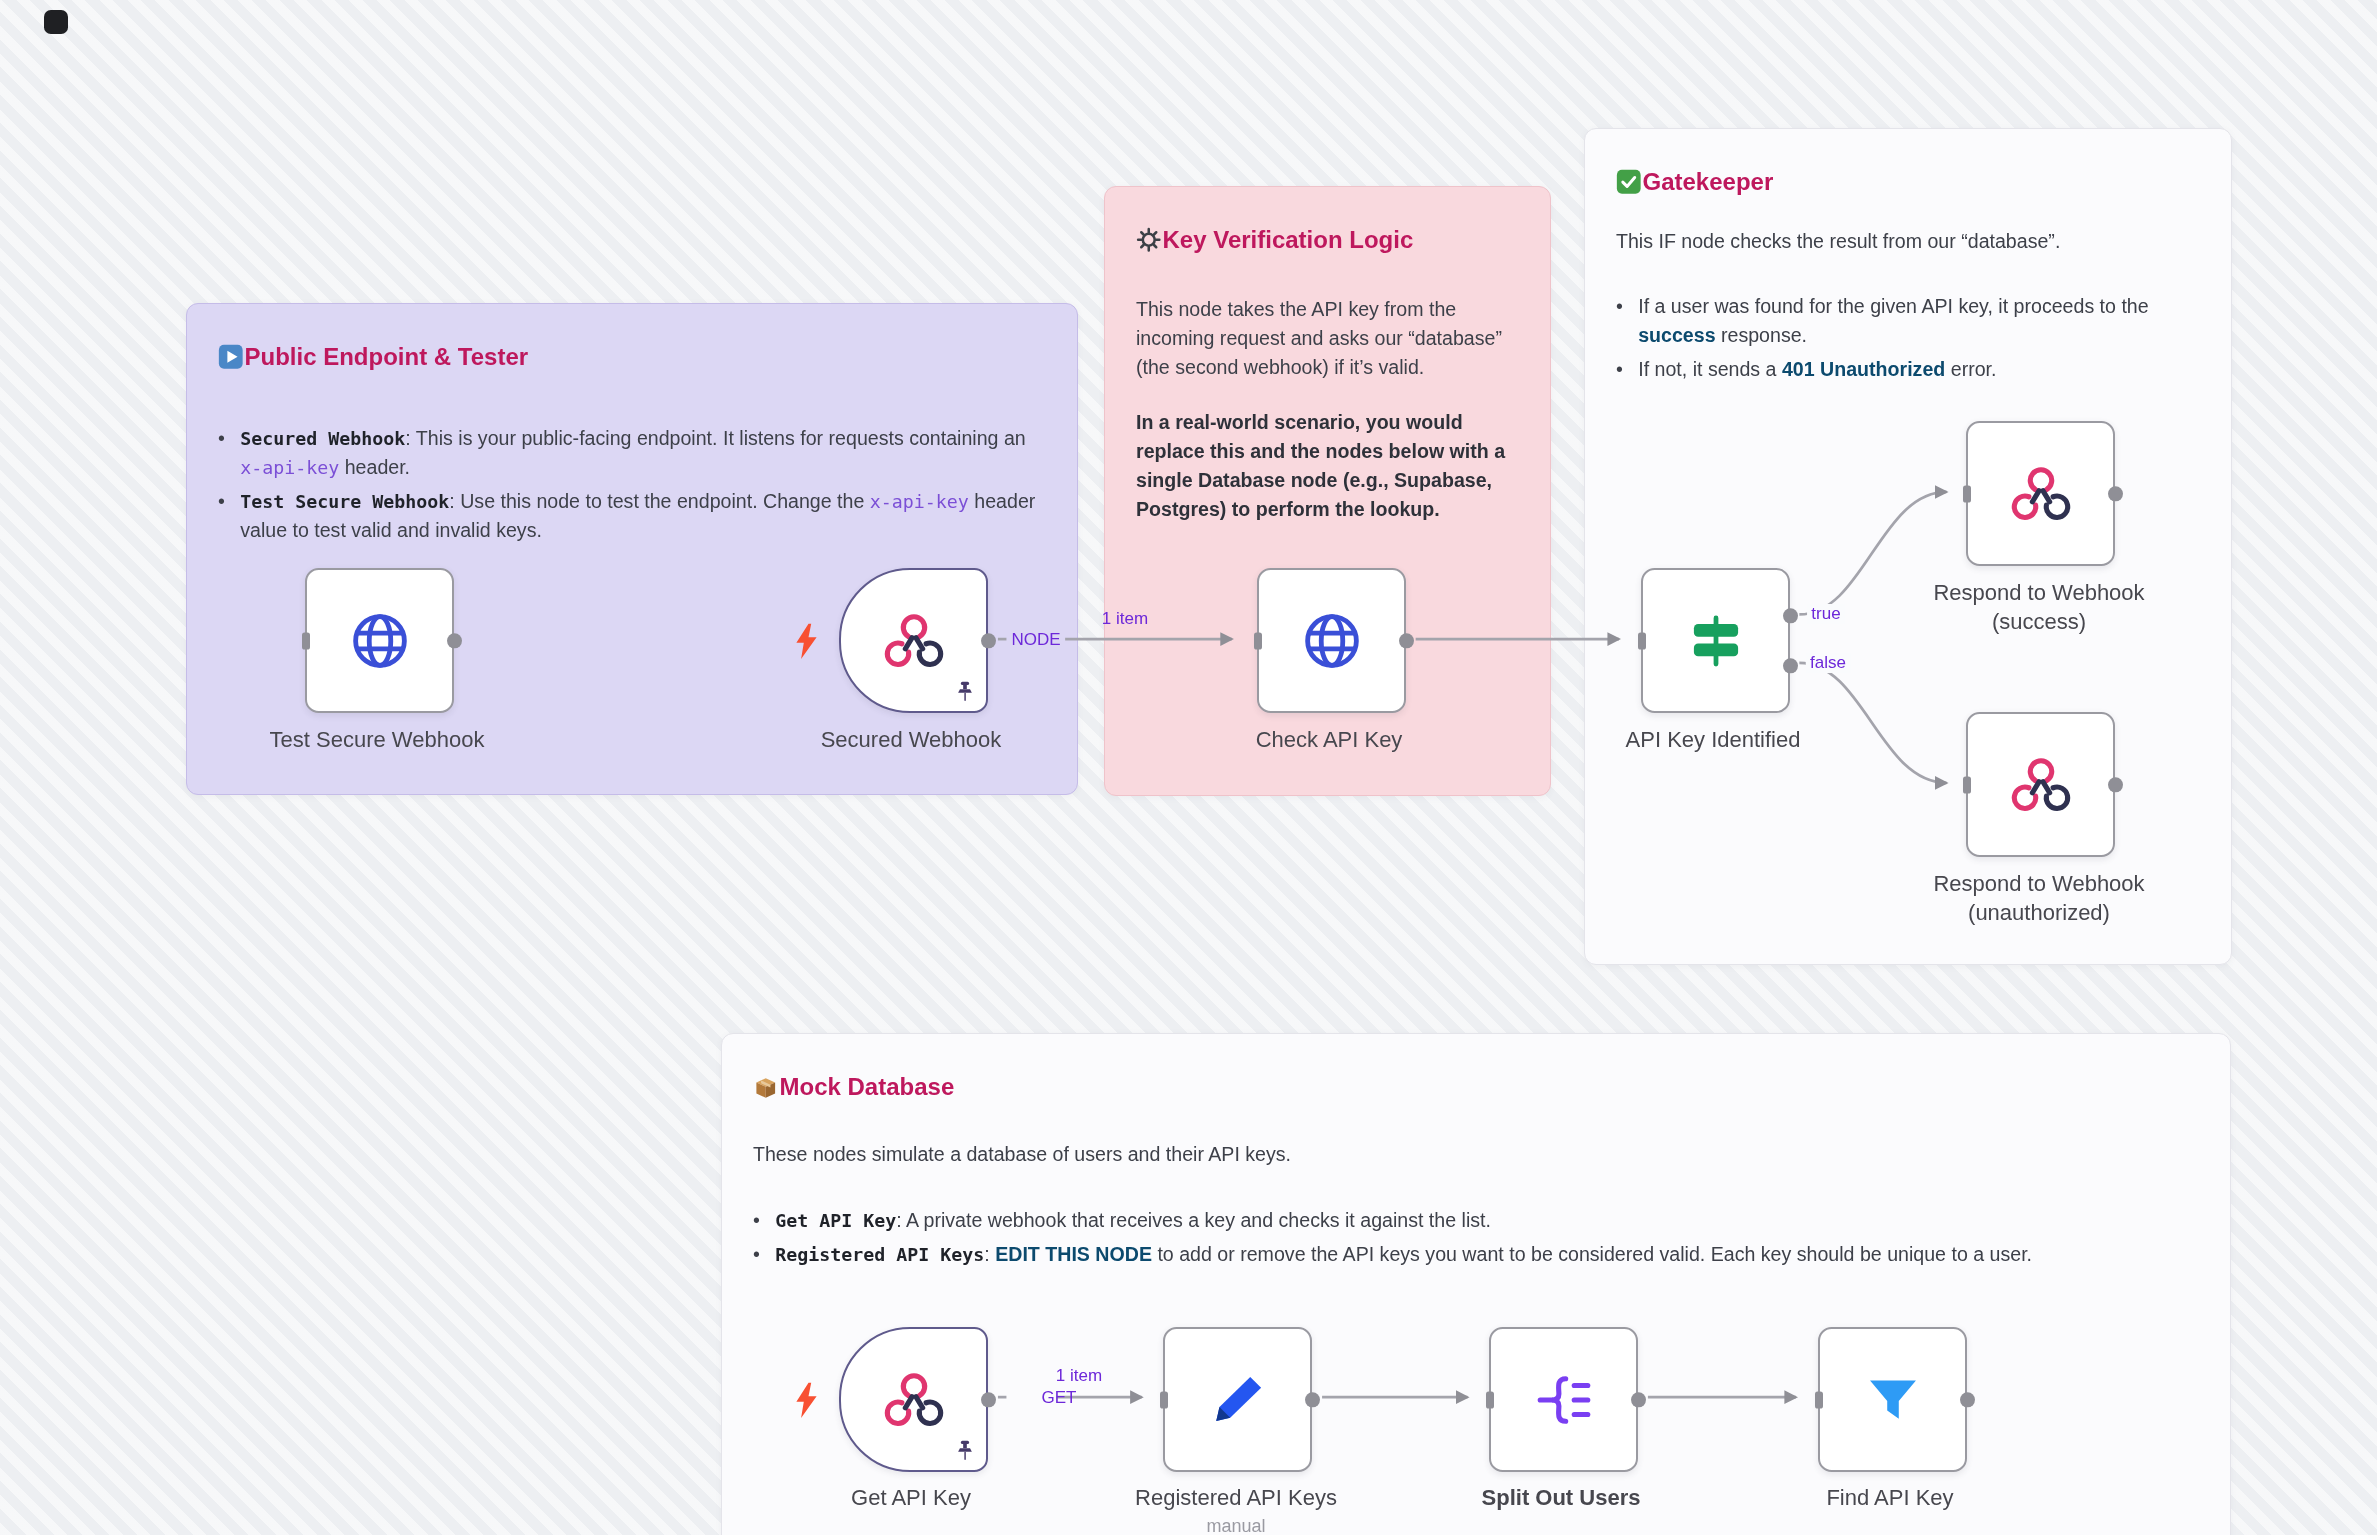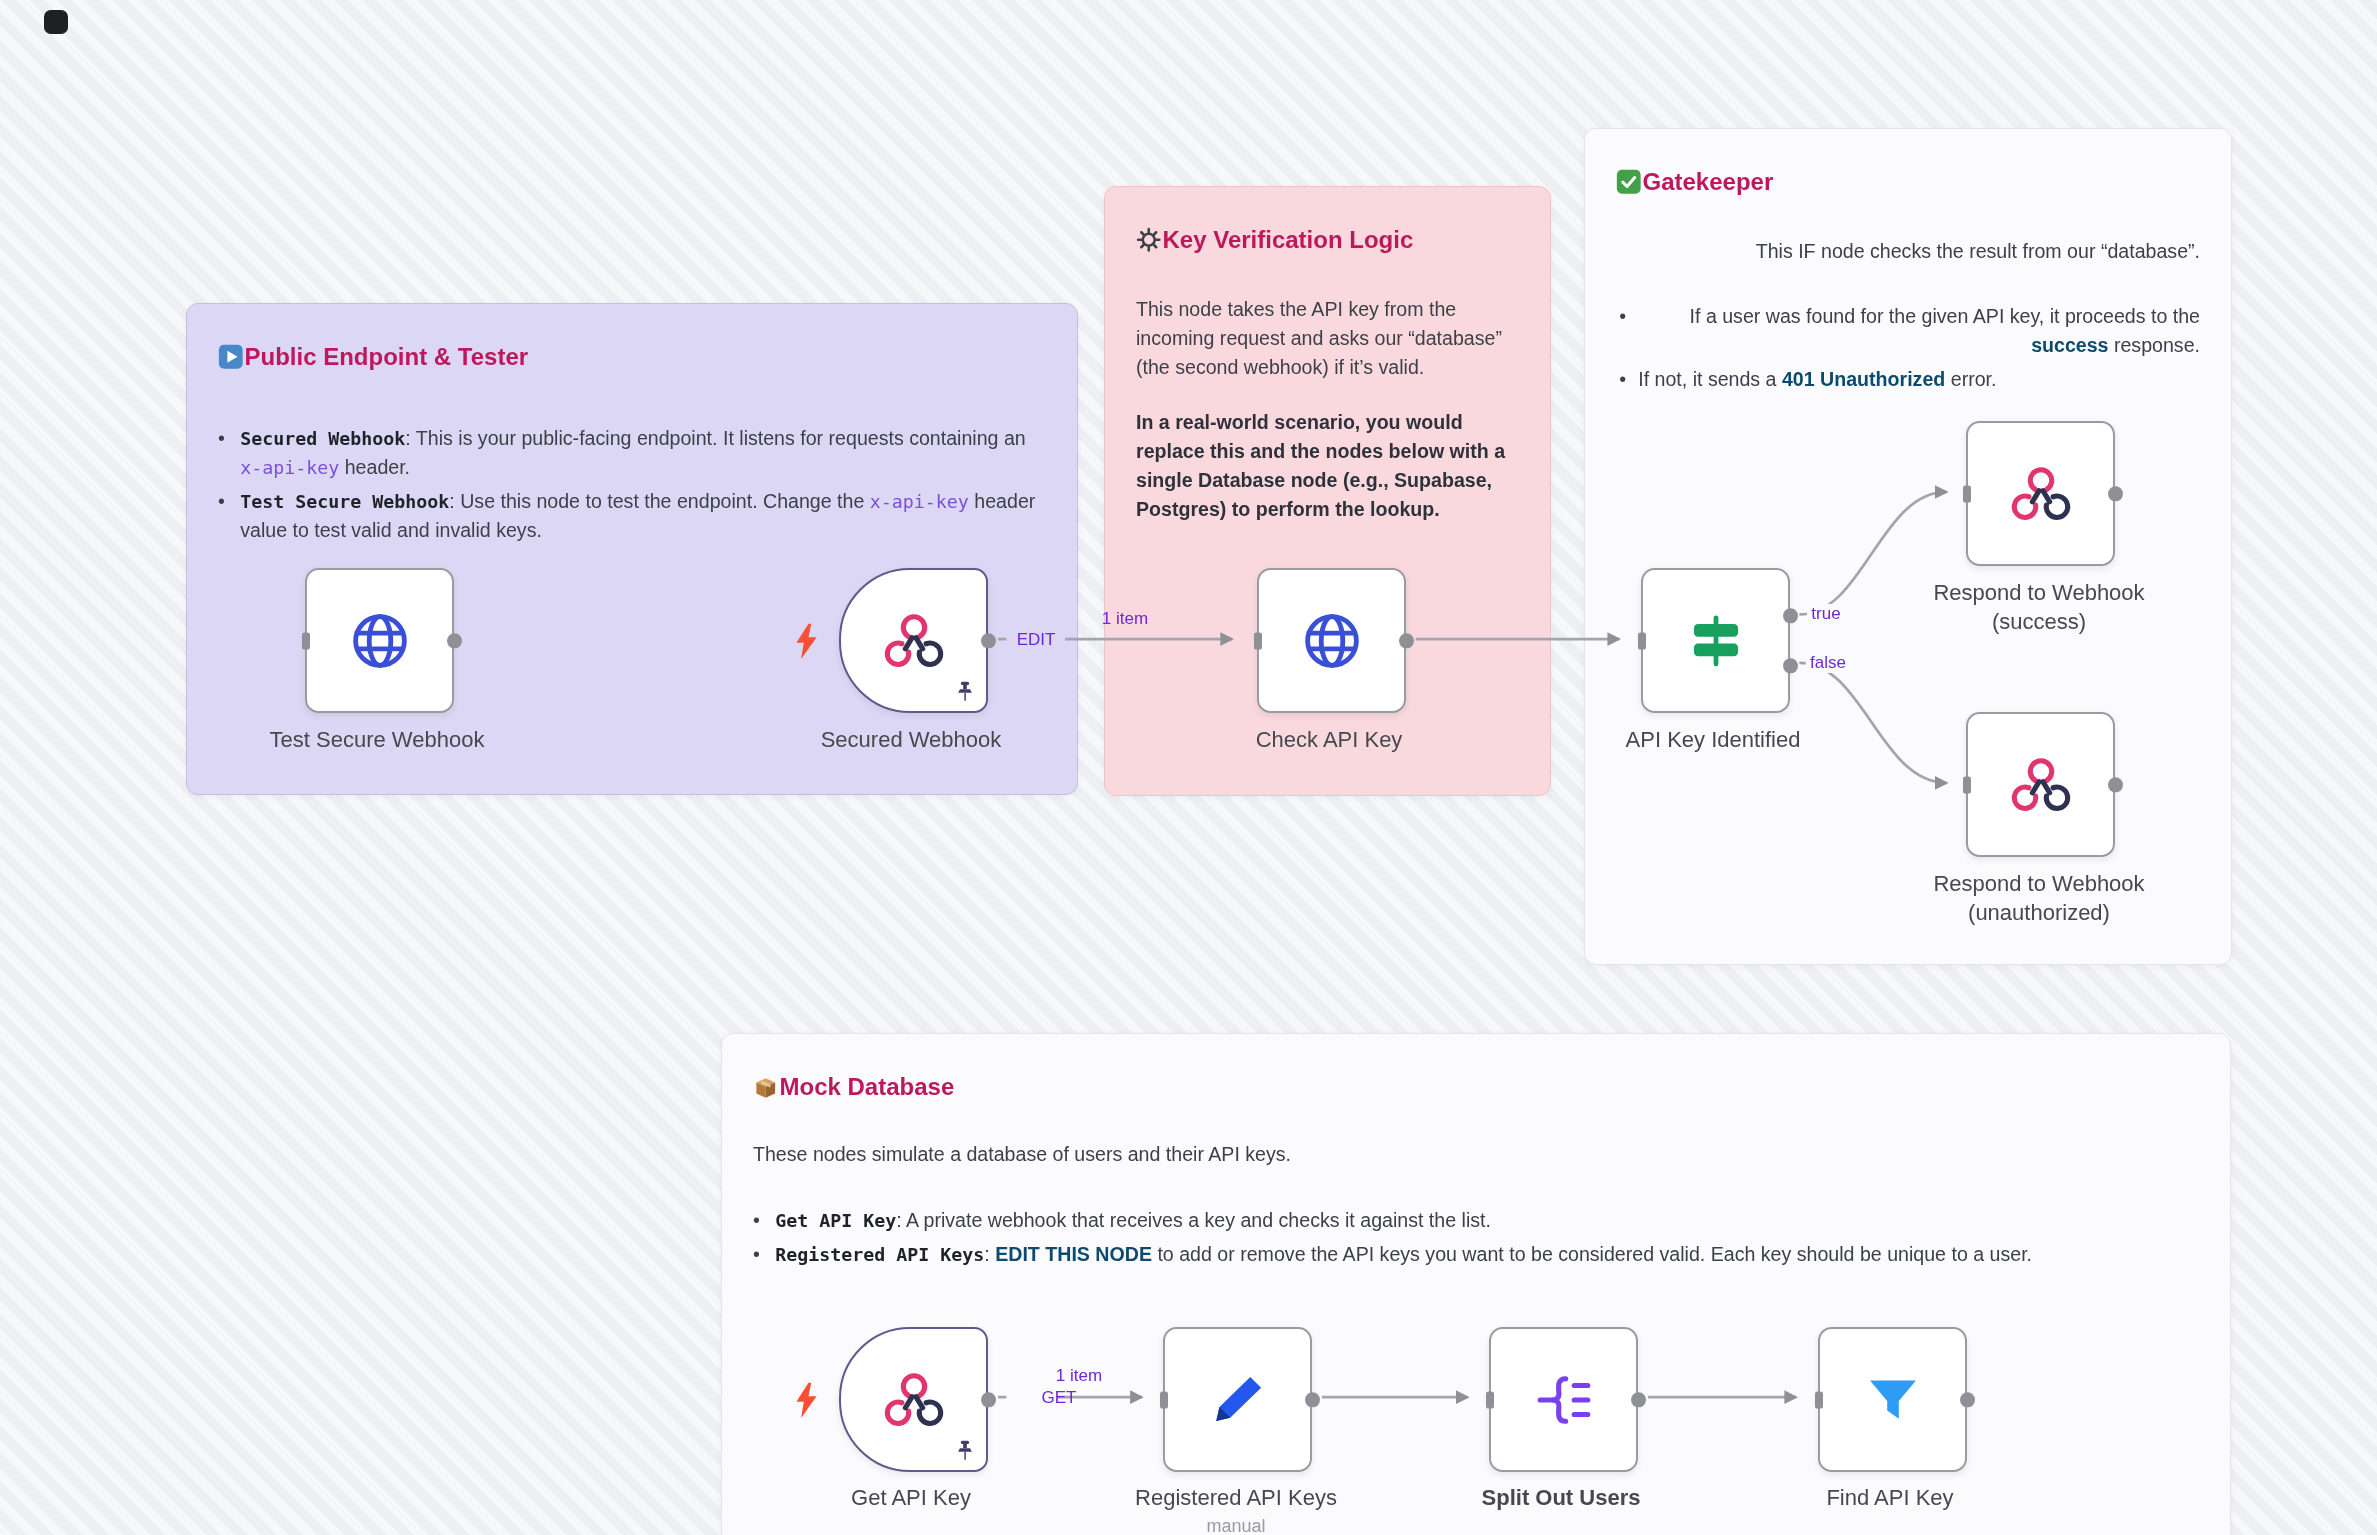--- a/index.html
+++ b/index.html
@@ -103,21 +103,21 @@
 <div class="sticky white" style="left:1584px;top:128px;width:648px;height:837px;">
   <div class="sticky-title">
     <span class="hicon">
       <svg viewBox="0 0 30 30">
           <rect x="1" y="1" width="28" height="28" rx="6" fill="#43a047"></rect>
           <path d="M8 15.5 l5 5 L22 10" stroke="#ffffff" stroke-width="3.5" fill="none" stroke-linecap="round" stroke-linejoin="round"></path>
         </svg>
     </span>
     <span>Gatekeeper</span>
   </div>
-  <div class="sbody" style="margin-top:41px;text-align:right;">
+  <div class="sbody" style="margin-top:31px;">
     <div>This IF node checks the result from our “database”.</div>
     <div class="bullet" style="margin-top:36px;">
       <span class="dot">•</span>
       <div><span>If a user was found for the given API key, it proceeds to the </span><b>success</b><span> response.</span></div>
     </div>
     <div class="bullet" style="margin-top:5.1px;">
       <span class="dot">•</span>
       <div><span>If not, it sends a </span><b>401 Unauthorized</b><span> error.</span></div>
     </div>
   </div>
@@ -341,19 +341,19 @@
   <span class="port-in"></span>
   <span class="nicon">
     <svg viewBox="0 0 40 40">
         <path d="M6.5 8.5 H33.5 L23.4 20.6 V31 L16.6 26.2 V20.6 Z" fill="#2e9bf5"></path>
       </svg>
   </span>
   <span class="port-out"></span>
 </div>
 <div class="node-label" style="left:1890px;top:1483px;">Find API Key</div>
 
-<div class="conn-label" style="left:1036px;top:640px;">EDIT</div>
+<div class="conn-label" style="left:1036px;top:640px;">NODE</div>
 <div class="conn-label" style="left:1125px;top:619px;">1 item</div>
 <div class="conn-label masked" style="left:1826px;top:614px;">true</div>
 <div class="conn-label masked" style="left:1828px;top:663px;">false</div>
 <div class="conn-label" style="left:1031px;top:1398px;margin-left:28px;">GET</div>
 <div class="conn-label" style="left:1079px;top:1376px;">1 item</div>
 
 
 </body></html>

